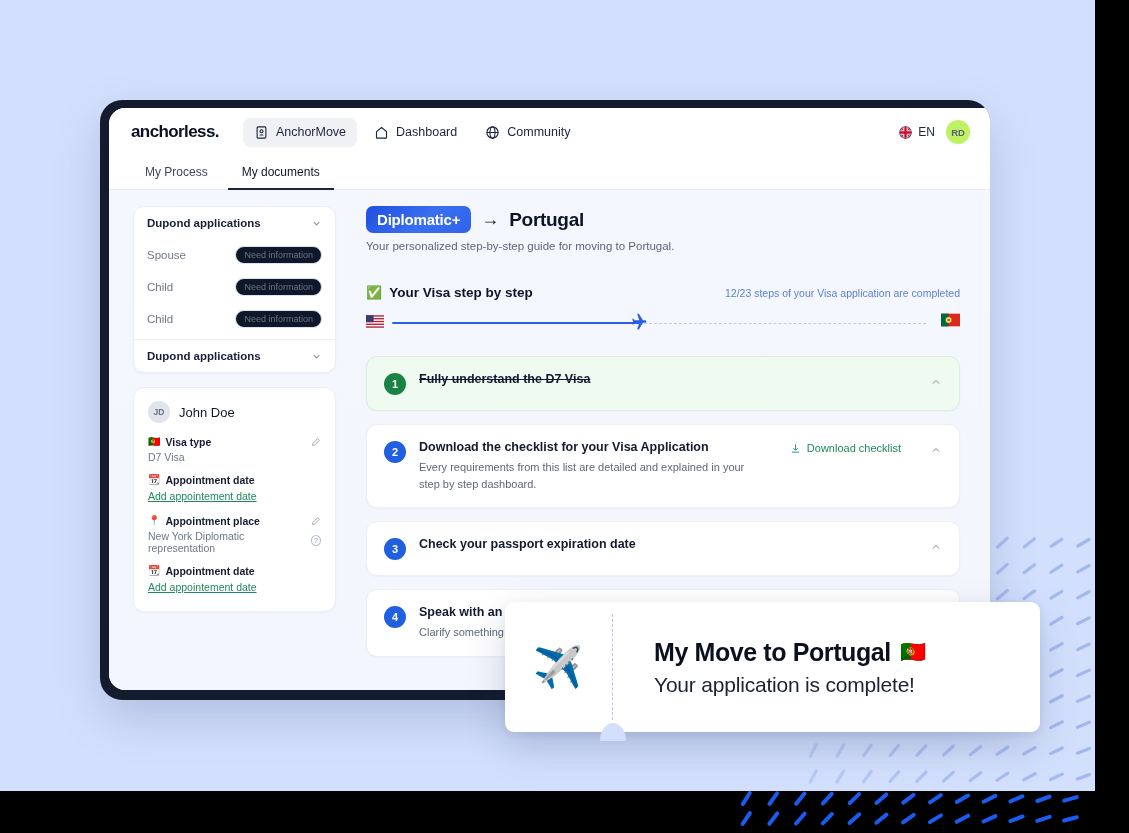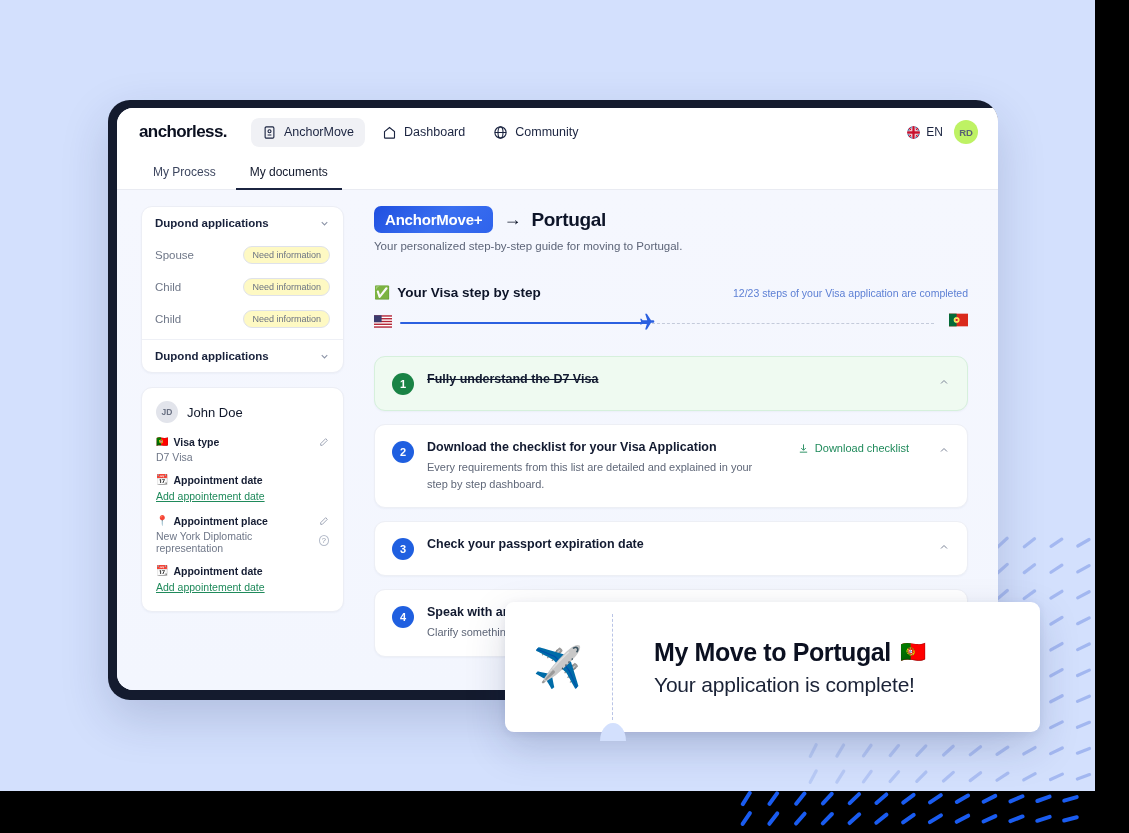--- a/index.html
+++ b/index.html
@@ -37,21 +37,21 @@
     position: absolute; left: 0; bottom: 0;
     width: 1129px; height: 42px;
     background: #000;
     z-index: 40;
   }
   .band-bottom-dots { position:absolute; inset:0; }
 
   
   .device {
     position: absolute;
-    left: 108px; top: 100px;
+    left: 100px; top: 100px;
     width: 890px; height: 600px;
     background: #141b2e;
     border-radius: 22px;
     padding: 8px 0 10px 9px;
     overflow: hidden;
     box-shadow: 0 18px 48px rgba(25,40,90,.18);
   }
   .screen {
     width: 100%; height: 100%;
     background: #f5f7fe;
@@ -135,21 +135,21 @@
   .person-row {
     display: flex; align-items: center; justify-content: space-between;
     padding: 7px 13px; cursor: pointer;
   }
   .person-row.sel { background: #dde7fb; }
   .person-row .nm { font-size: 11.5px; color: #6f7788; }
   .person-row.sel .nm { color: #2b60e0; font-weight: 700; }
   .pill {
     font-size: 9px; color: #6b7383;
     border: 1px solid #dfe2ea; border-radius: 20px;
-    padding: 3px 8px; background:#fef9c3; white-space: nowrap;
+    padding: 3px 8px; background:#0f172a; white-space: nowrap;
   }
   .acc-divider { height:1px; background:#eef0f6; margin: 4px 0 0; }
 
   .profile { margin-top: 14px; padding: 13px 14px 16px; }
   .prof-top { display:flex; align-items:center; gap:9px; margin-bottom: 13px; }
   .prof-av {
     width: 22px; height: 22px; border-radius: 50%;
     background: #e2e4eb; color:#6a7183;
     font-size: 8.5px; font-weight:700;
     display:flex; align-items:center; justify-content:center;
@@ -564,21 +564,21 @@
               <span>Appointment date</span>
             </div>
             <a class="field-link">Add appointement date</a>
           </div>
         </div>
       </div>
 
       <div class="main">
 
         <div class="title-row">
-          <span class="badge">AnchorMove+</span>
+          <span class="badge">Diplomatic+</span>
           <span class="arrow">→</span>
           <span class="dest">Portugal</span>
         </div>
         <div class="subtitle">Your personalized step-by-step guide for moving to Portugal.</div>
 
         <div class="visa-head">
           <div class="l">
             <span class="emoji" style="font-size:13px">✅</span>
             <span>Your Visa step by step</span>
           </div>

